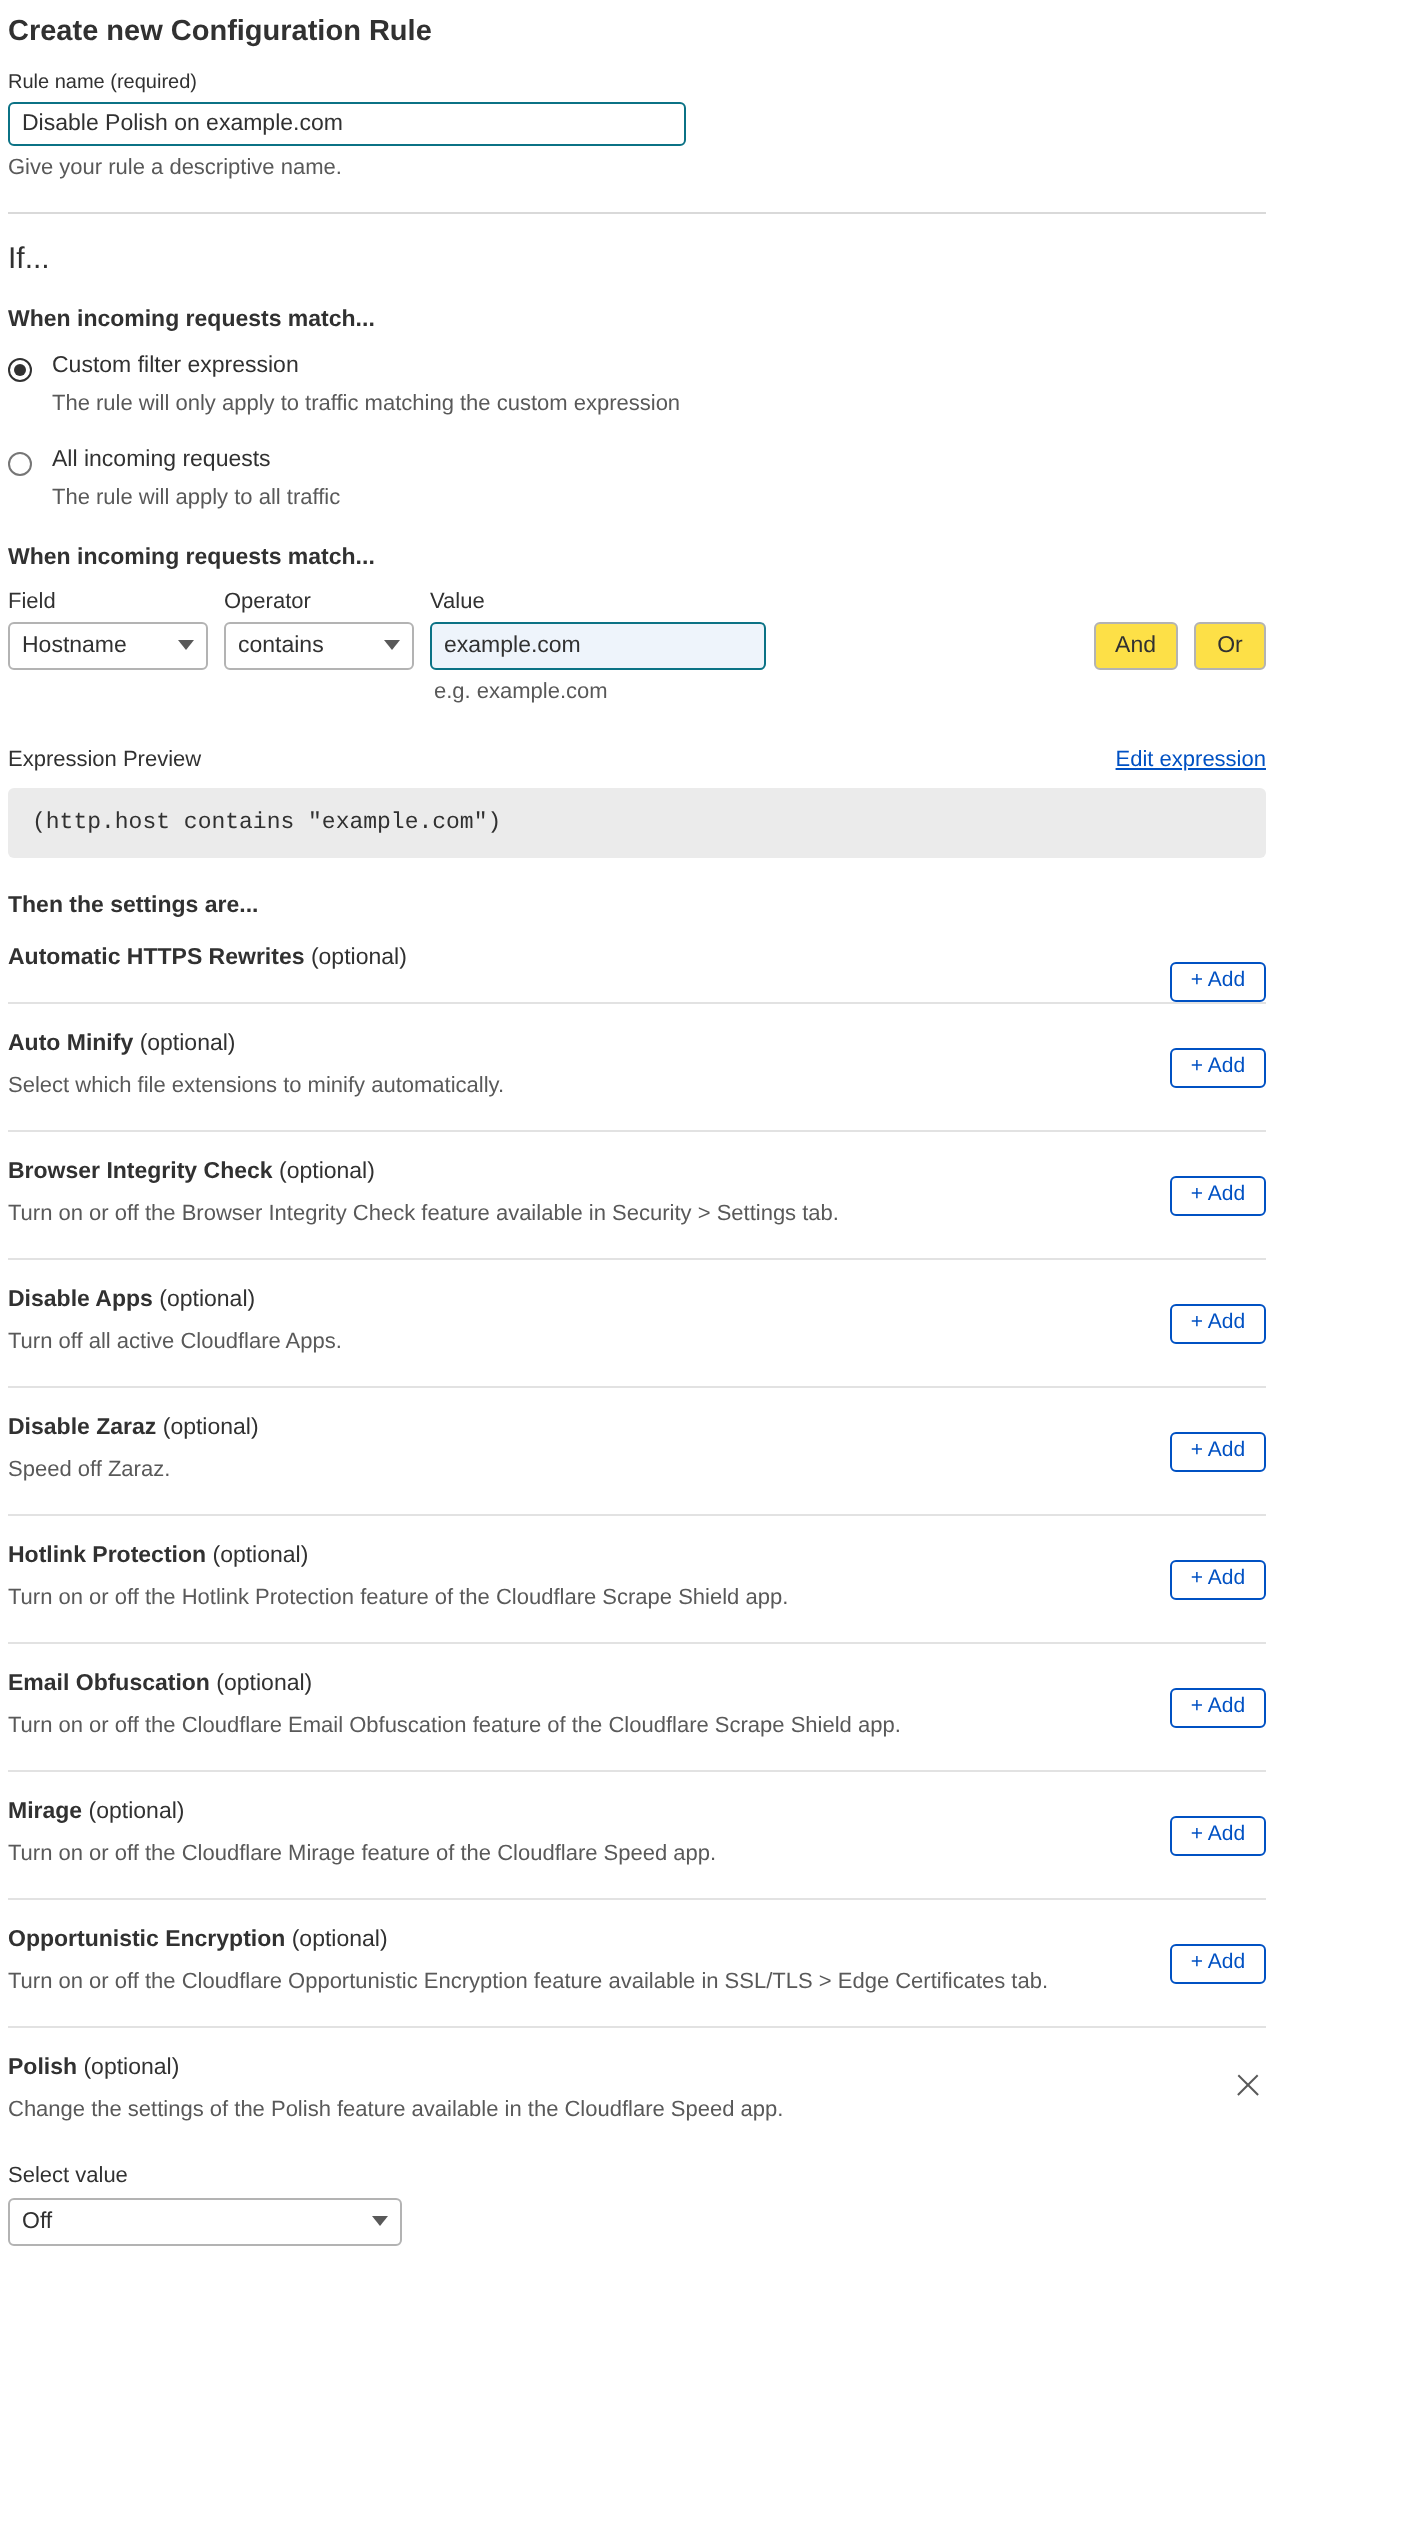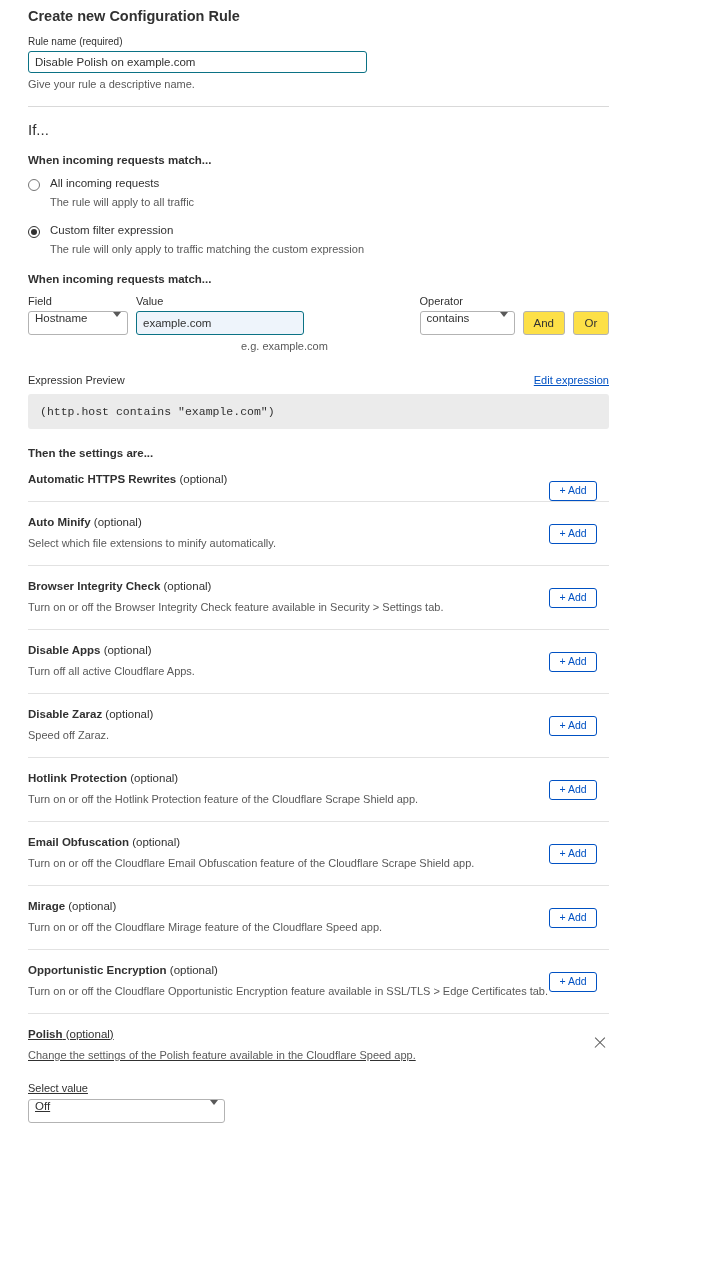--- a/index.html
+++ b/index.html
@@ -6,21 +6,21 @@
   html, body {
     margin: 0; padding: 0;
     background: #ffffff;
     font-family: "Liberation Sans", sans-serif;
     color: #313131;
   }
   .page {
     width: 637px;
     min-height: 1272px;
     position: relative;
-    padding: 0 28px;
+    padding: 0 4px;
   }
   .page-title {
     font-size: 14.5px;
     font-weight: bold;
     color: #313131;
     padding-top: 8px;
     margin: 0 0 12px 0;
   }
   .field-label {
     font-size: 10px;
@@ -100,21 +100,21 @@
   }
   .select {
     position: relative;
     height: 24px;
     border: 1px solid #b3b3b3;
     border-radius: 3px;
     background: #fff;
     font-size: 11.5px;
     color: #313131;
     display: flex;
-    align-items: flex-start;
+    align-items: center;
     padding: 0 18px 0 6px;
   }
   .select .caret {
     position: absolute;
     right: 6px;
     width: 0; height: 0;
     border-left: 4px solid transparent;
     border-right: 4px solid transparent;
     border-top: 5px solid #595959;
   }
@@ -191,34 +191,34 @@
     font-weight: normal;
     color: #313131;
   }
   .setting .s-desc {
     font-size: 11px;
     color: #595959;
     margin-top: 9px;
   }
   .add-btn {
     position: absolute;
-    right: 12px;
+    right: 0;
     top: 22px;
     width: 48px;
     height: 20px;
     border: 1px solid #0051c3;
     border-radius: 3px;
     background: #fff;
     color: #0051c3;
     font-size: 10.5px;
     cursor: pointer;
     font-family: "Liberation Sans", sans-serif;
     line-height: 1;
   }
-  .setting.open { border-bottom: none; padding-bottom: 4px; text-decoration: underline; }
+  .setting.open { border-bottom: none; padding-bottom: 4px; }
   .close-x {
     position: absolute;
     right: 2px;
     top: 22px;
     width: 14px; height: 14px;
     cursor: pointer;
   }
   .close-x::before, .close-x::after {
     content: "";
     position: absolute;
@@ -249,56 +249,56 @@
     <div class="help-text">Give your rule a descriptive name.</div>
   </div>
 
   <hr class="divider">
 
   <h2 class="section-if">If...</h2>
 
   <div class="subsection-title">When incoming requests match...</div>
 
   <div class="radio-row">
+    <div class="radio checked"></div>
+    <div class="radio-texts">
+      <div class="radio-title">Custom filter expression</div>
+      <div class="radio-desc">The rule will only apply to traffic matching the custom expression</div>
+    </div>
+  </div>
+
+  <div class="radio-row">
     <div class="radio"></div>
     <div class="radio-texts">
       <div class="radio-title">All incoming requests</div>
       <div class="radio-desc">The rule will apply to all traffic</div>
-    </div>
-  </div>
-
-  <div class="radio-row">
-    <div class="radio checked"></div>
-    <div class="radio-texts">
-      <div class="radio-title">Custom filter expression</div>
-      <div class="radio-desc">The rule will only apply to traffic matching the custom expression</div>
     </div>
   </div>
 
   <div class="subsection-title">When incoming requests match...</div>
 
   <div class="filter-row">
     <div>
       <div class="col-label">Field</div>
       <div class="select sel-field">
         <span>Hostname</span>
         <span class="caret"></span>
       </div>
     </div>
-    <div style="flex:1">
-      <div class="col-label">Value</div>
-      <input class="value-input" type="text" value="example.com" style="">
-    </div>
     <div>
       <div class="col-label">Operator</div>
       <div class="select sel-operator">
         <span>contains</span>
         <span class="caret"></span>
       </div>
     </div>
+    <div style="flex:1">
+      <div class="col-label">Value</div>
+      <input class="value-input" type="text" value="example.com" style="">
+    </div>
     <button class="btn-sm">And</button>
     <button class="btn-sm">Or</button>
   </div>
   <div class="value-hint">e.g. example.com</div>
 
   <div class="preview-head">
     <span class="preview-label">Expression Preview</span>
     <span class="edit-link">Edit expression</span>
   </div>
   <div class="preview-box">(http.host contains "example.com")</div>

